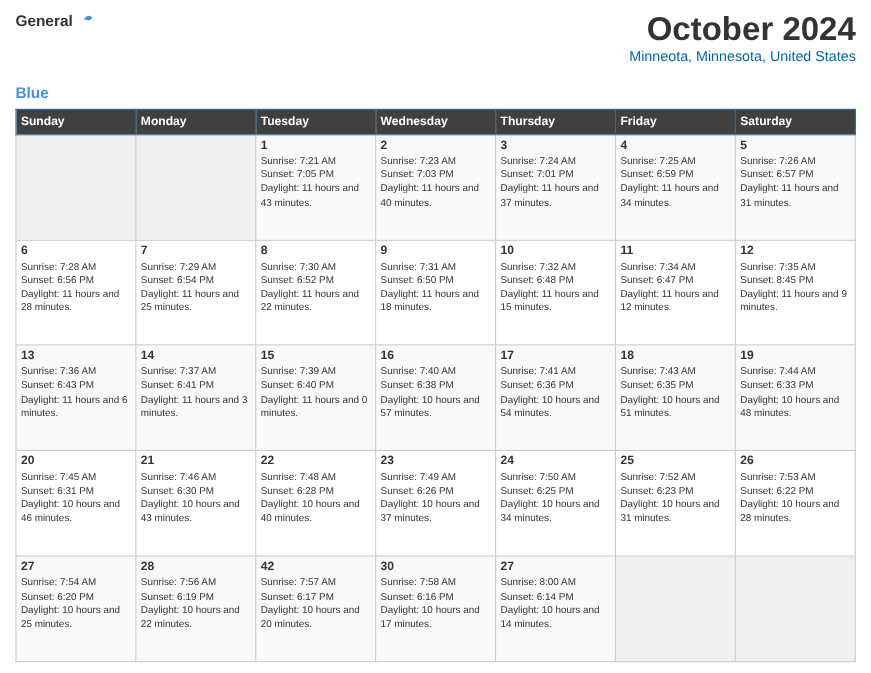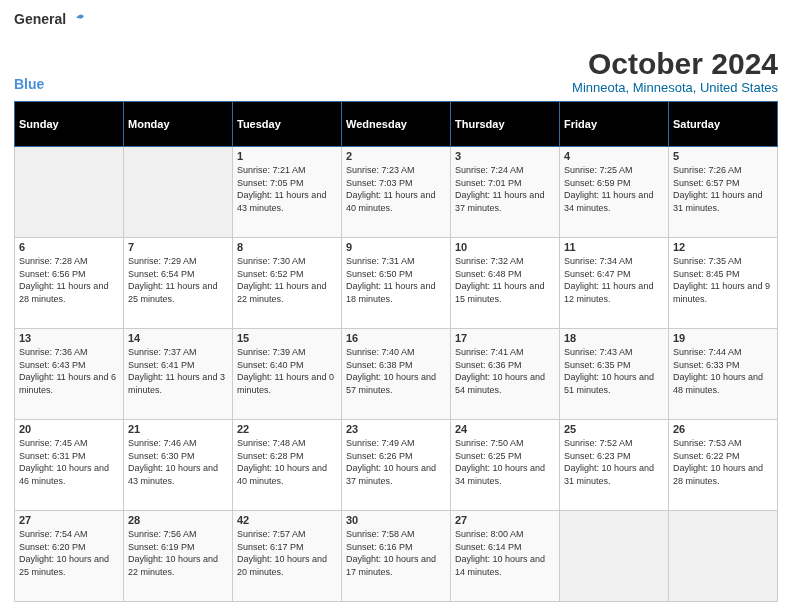--- a/index.html
+++ b/index.html
@@ -23,45 +23,44 @@
       justify-content: space-between;
       margin-bottom: 6px;
     }
     .logo {
       display: flex;
       align-items: center;
       gap: 4px;
     }
     .title-block {
       text-align: right;
-      margin-top: 37px;
     }
     .main-title {
       font-size: 30px;
       font-weight: bold;
       color: #333;
       line-height: 1.1;
     }
     .subtitle {
       font-size: 13px;
       color: #0369a1;
     }
     .calendar {
       flex: 1;
       border: 1px solid #ccc;
       border-collapse: collapse;
       width: 100%;
       table-layout: fixed;
     }
     .calendar thead tr th {
-      background-color: #000000;
+      background-color: #404040;
       color: #fff;
       font-size: 11px;
       font-weight: bold;
-      padding: 16px 4px;
+      padding: 5px 4px;
       text-align: left;
       border: 1px solid #2d6aa0;
     }
     .calendar tbody tr td {
       vertical-align: top;
       padding: 3px 4px;
       border: 1px solid #ccc;
       font-size: 9.5px;
       color: #333;
       background: #fff;

